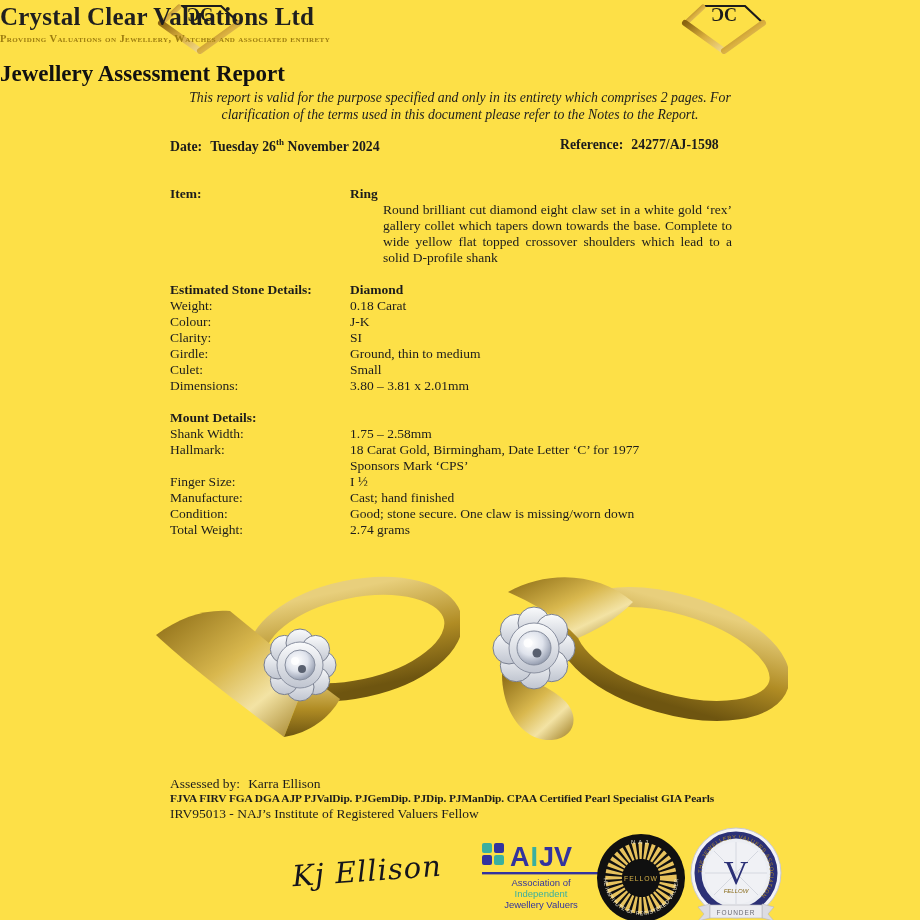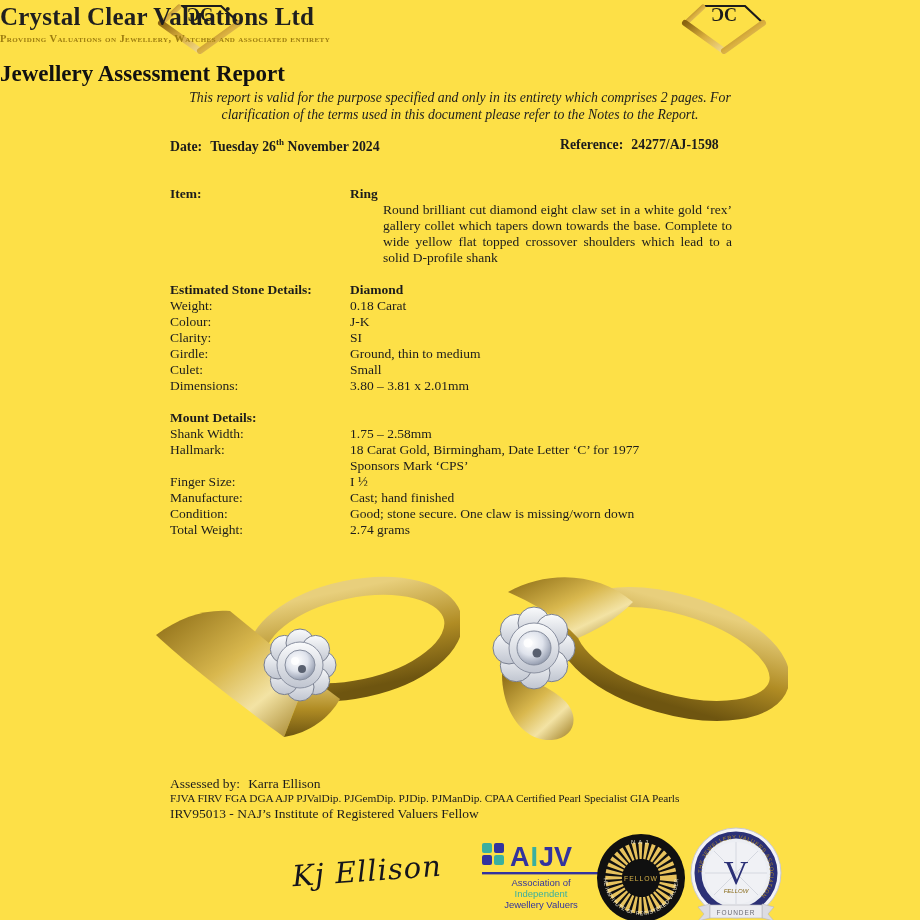--- a/index.html
+++ b/index.html
@@ -17,21 +17,21 @@
   .daterow-left{top:137px;left:170px;font-size:13.8px;}
   .daterow-right{top:137px;left:560px;font-size:13.8px;}
   .daterow-left sup{font-size:9px;}
   .gap{display:inline-block;width:8px;}
   .detail-block{position:absolute;left:170px;width:562px;}
   .drow{display:grid;grid-template-columns:180px 1fr;}
   .dlabel,.dvalue{font-size:13.5px;line-height:16px;}
   .just{text-align:justify;margin-left:33px;}
   .assessor{position:absolute;left:170px;top:776px;width:562px;}
   .aline{font-size:13.5px;line-height:15.2px;}
-  .acreds{font-size:11.4px;font-weight:normal;line-height:15.2px;letter-spacing:-0.1px;}
+  .acreds{font-size:11.4px;font-weight:bold;line-height:15.2px;letter-spacing:-0.1px;}
   .signature{position:absolute;left:292px;top:854px;font-family:"DejaVu Serif",serif;
              font-style:italic;font-size:29px;color:#15151c;transform:rotate(-4deg);
              letter-spacing:1px;}
   svg text{font-family:"Liberation Sans",sans-serif;}
   svg .sertxt{font-family:"Liberation Serif",serif;}
 </style>
 </head>
 <body>
 
 <div class="page">

